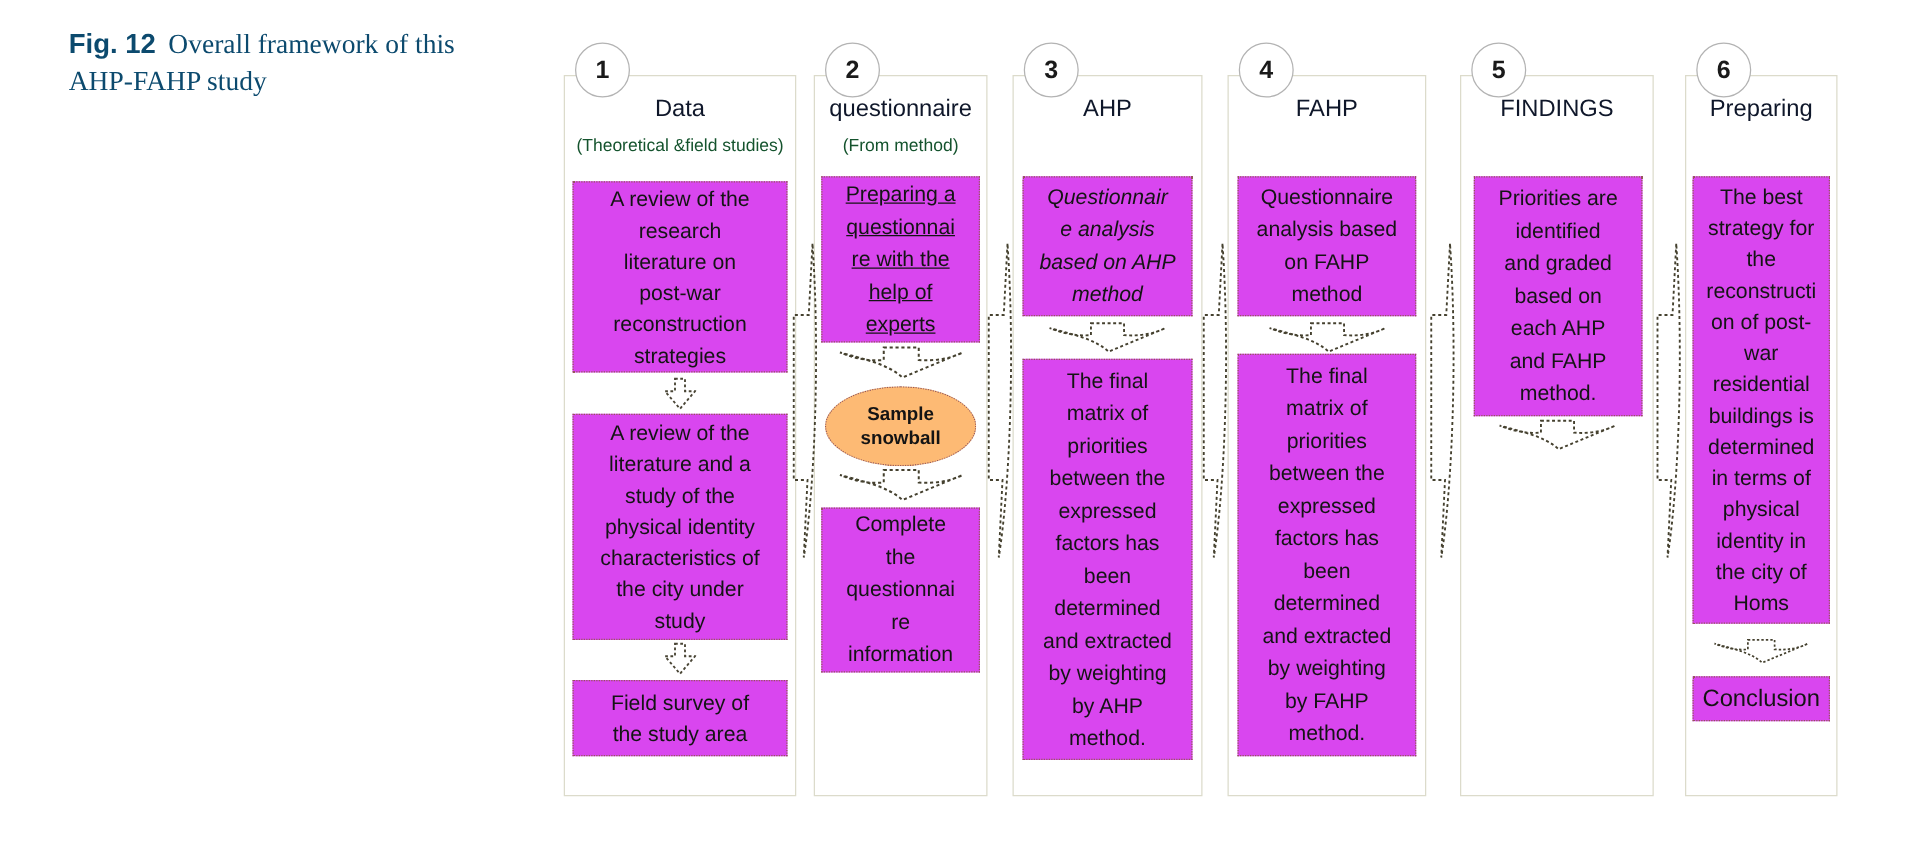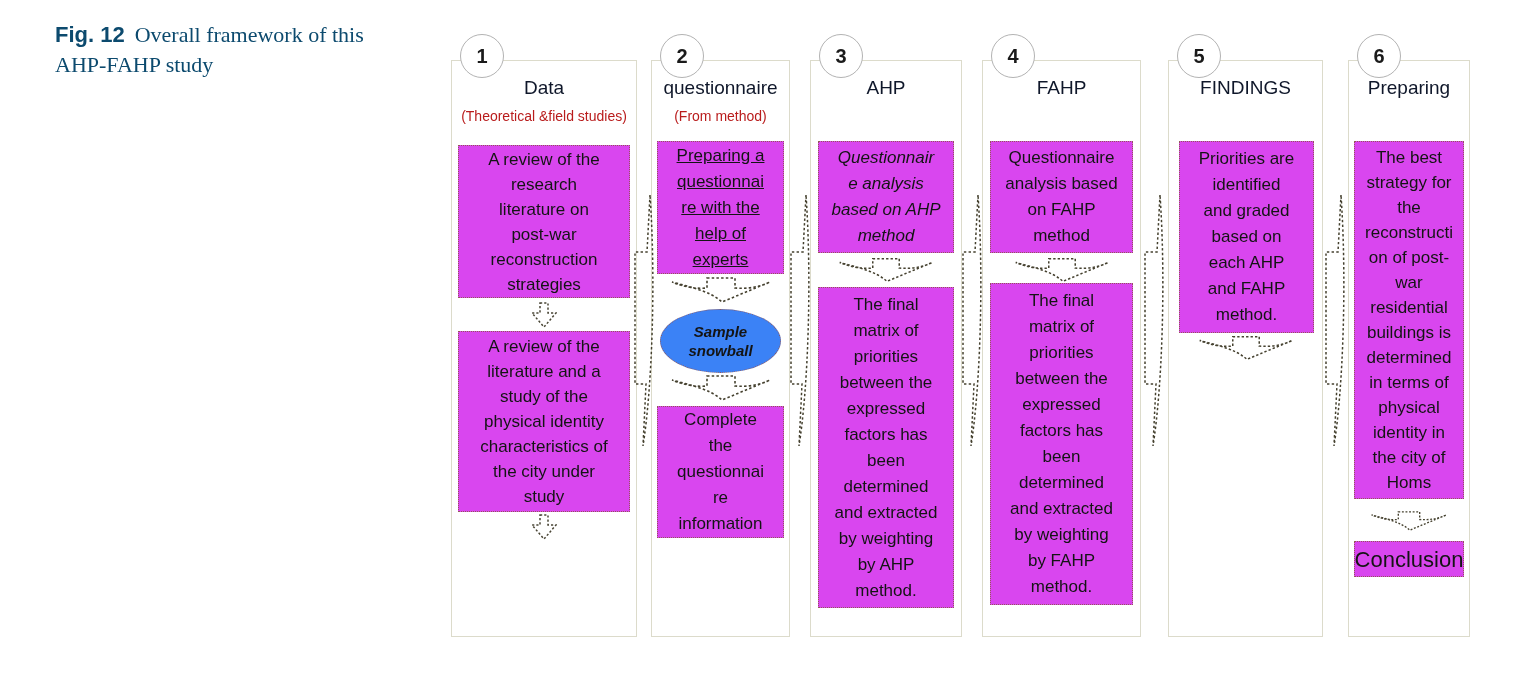--- a/index.html
+++ b/index.html
@@ -18,44 +18,44 @@
   .col3{left:810px;width:150px;}
   .col4{left:982px;width:157px;}
   .col5{left:1168px;width:153px;}
   .col6{left:1348px;width:120px;}
   .num-circle{
     position:absolute;top:-27px;left:8px;width:42px;height:42px;border:1.4px solid #b3b3b3;
     border-radius:50%;background:#fff;display:flex;align-items:center;justify-content:center;
     font-weight:bold;font-size:20px;color:#1a1a1a;z-index:3;
   }
   .col-title{position:absolute;top:16px;left:0;right:0;text-align:center;font-size:19px;color:#0f172a;}
-  .col-subtitle{position:absolute;top:47px;left:0;right:0;text-align:center;font-size:14px;white-space:nowrap;color:#b91c1c;}
+  .col-subtitle{position:absolute;top:47px;left:0;right:0;text-align:center;font-size:14px;white-space:nowrap;color:#14532d;}
   .box{
     position:absolute;border:1.6px dotted #96585a;background:#d946ef;
     display:flex;align-items:center;justify-content:center;text-align:center;
     white-space:pre-line;font-size:17px;line-height:25px;padding:1px 2px;box-sizing:border-box;
   }
   .col1 .b1{left:6px;right:6px;top:84px;height:153px;}
   .col1 .b2{left:6px;right:6px;top:270px;height:181px;}
   .col1 .b3{left:6px;right:6px;top:483px;height:61px;}
   .col2 .b1{left:5px;right:5px;top:80px;height:133px;line-height:26px;text-decoration:underline;}
   .col2 .b2{left:5px;right:5px;top:345px;height:132px;line-height:26px;}
   .ellipse{
     position:absolute;left:8px;top:248px;width:119px;height:62px;border:1.6px dotted #96585a;
     border-radius:50%;display:flex;align-items:center;justify-content:center;text-align:center;
-    white-space:pre-line;font-weight:bold;font-size:15px;line-height:19px;background:#3b82f6;font-style:italic;
+    white-space:pre-line;font-weight:bold;font-size:15px;line-height:19px;background:#fdba74;
   }
   .col3 .b1{left:7px;right:7px;top:80px;height:112px;line-height:26px;font-style:italic;}
   .col3 .b2{left:7px;right:7px;top:226px;height:321px;line-height:26px;}
   .col4 .b1{left:7px;right:7px;top:80px;height:112px;line-height:26px;}
   .col4 .b2{left:7px;right:7px;top:222px;height:322px;line-height:26px;}
   .col5 .b1{left:10px;right:8px;top:80px;height:192px;line-height:26px;}
   .col5 .b2{left:8px;right:8px;top:302px;height:250px;line-height:25px;}
   .col6 .b1{left:5px;right:5px;top:80px;height:358px;line-height:25px;}
-  .col6 .b2{left:5px;right:5px;top:480px;height:36px;font-size:22px;}
+  .col6 .b2{left:5px;right:5px;top:480px;height:36px;font-size:19px;}
   
   .arrow{position:absolute;left:50%;transform:translateX(-50%);}
   .col1 .a1{top:240px;}
   .col1 .a2{top:452px;}
   .col2 .a1{top:214px;}
   .col2 .a2{top:312px;}
   .col3 .a1{top:194px;}
   .col4 .a1{top:194px;}
   .col5 .a1{top:272px;}
   .col6 .a1{top:446px;}
@@ -94,20 +94,22 @@
 study of the
 physical identity
 characteristics of
 the city under
 study</div>
     <span class="arrow a2">
       <svg width="26" height="28" viewBox="0 0 26 28">
           <path d="M9,2 L17,2 L17,12 L25,12 L13,26 L1,12 L9,12 Z" fill="none" stroke="#4a4636" stroke-width="1.5" stroke-dasharray="2.2,2"></path>
         </svg>
     </span>
+    <div class="box b3">Field survey of
+the study area</div>
   </div>
 
   <div class="column col2">
     <div class="num-circle">
         <span>2</span>
       </div>
     <div class="col-title">questionnaire</div>
     <div class="col-subtitle">(From method)</div>
     <div class="box b1">Preparing a
 questionnai

